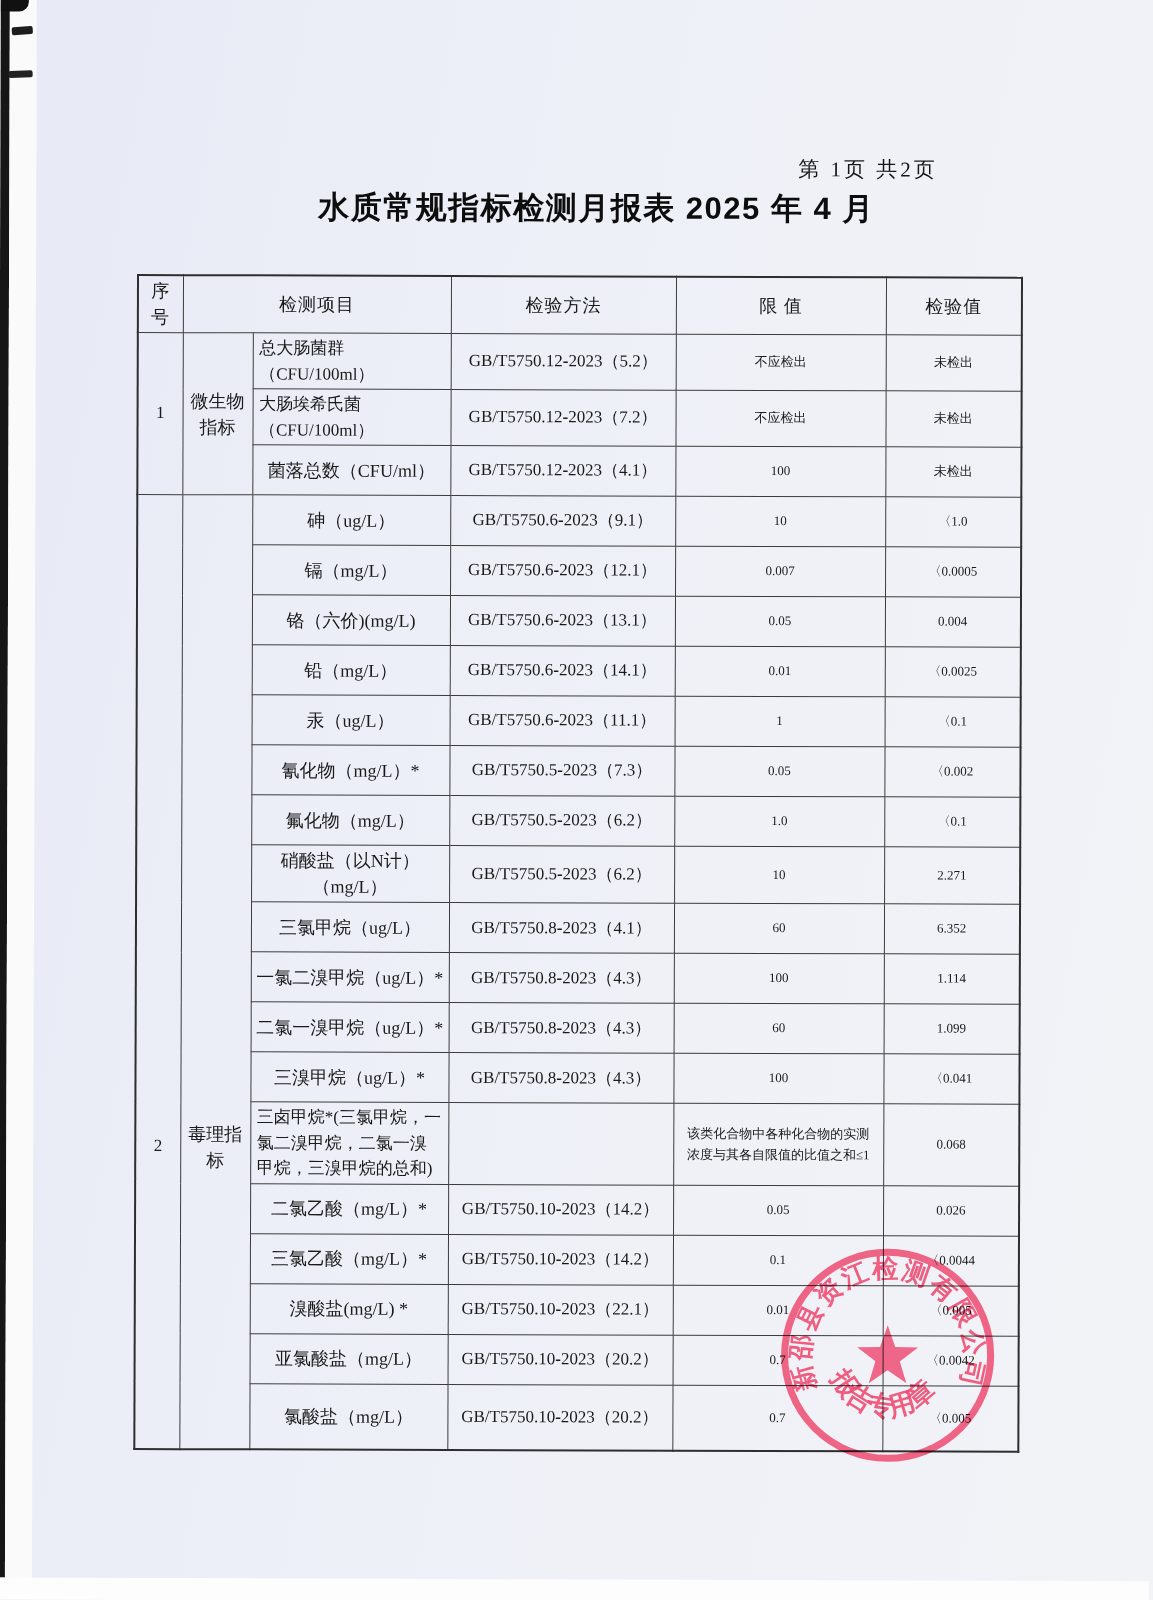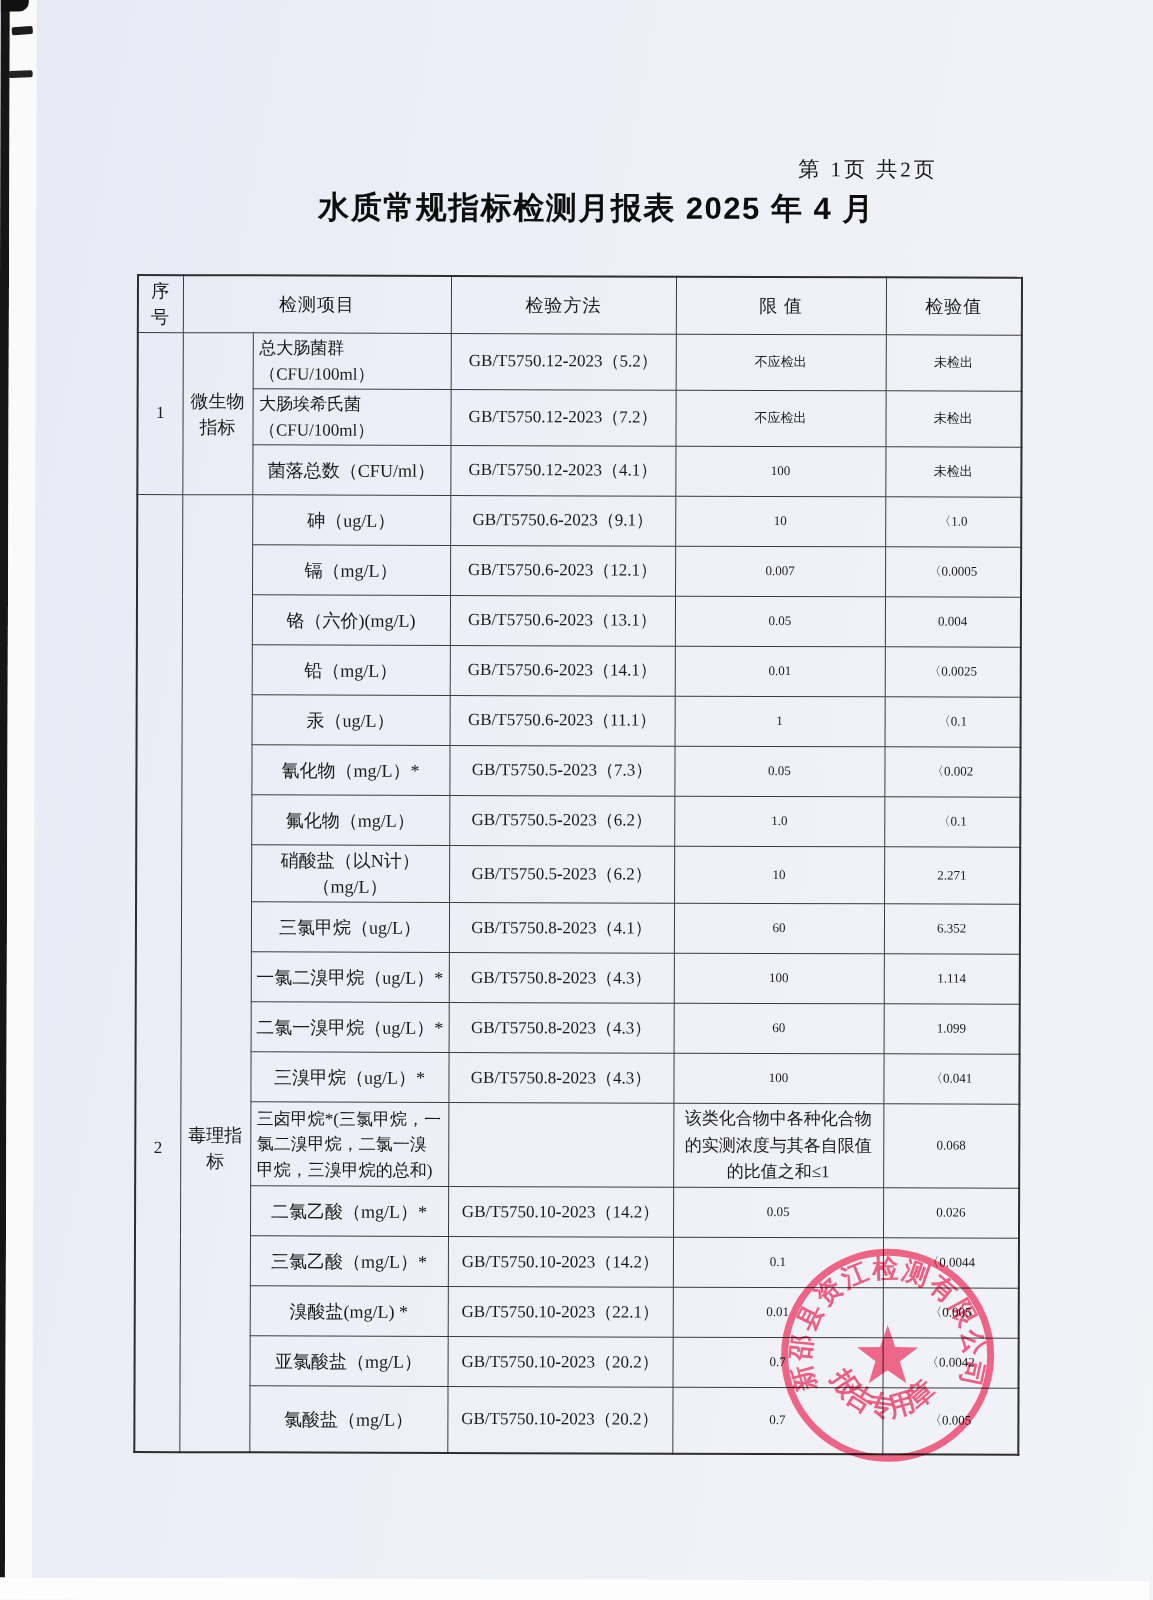--- a/index.html
+++ b/index.html
@@ -55,21 +55,21 @@
   tbody tr{height:50px;}
   tbody tr:last-child{height:66px;}
   td.row-item-cell{font-size:18px;}
   td.row-method-cell{font-size:17px;}
   td.row-limit-cell{font-size:13px;}
   td.row-value-cell{font-size:13px;}
   td.group-no-cell{font-size:17px;}
   td.group-name-cell{font-size:18px;padding:2px 1px;line-height:1.6;}
   td.group-no-cell.g1, td.group-name-cell.g1{vertical-align:middle;padding-top:352px;}
   td.row-item-cell.long{font-size:17px;text-align:left;padding:2px 6px;line-height:1.5;margin-left:8px;}
-  td.row-limit-cell.long{font-size:17px;line-height:1.55;padding:2px 8px;}
+  td.row-limit-cell.long{font-size:13px;line-height:1.55;padding:2px 8px;}
 
   
   .stamp{
     position:absolute;left:776px;top:1238px;width:230px;height:230px;
     mix-blend-mode:multiply;opacity:0.92;
     pointer-events:none;
   }
 </style>
 </head>
 <body>

